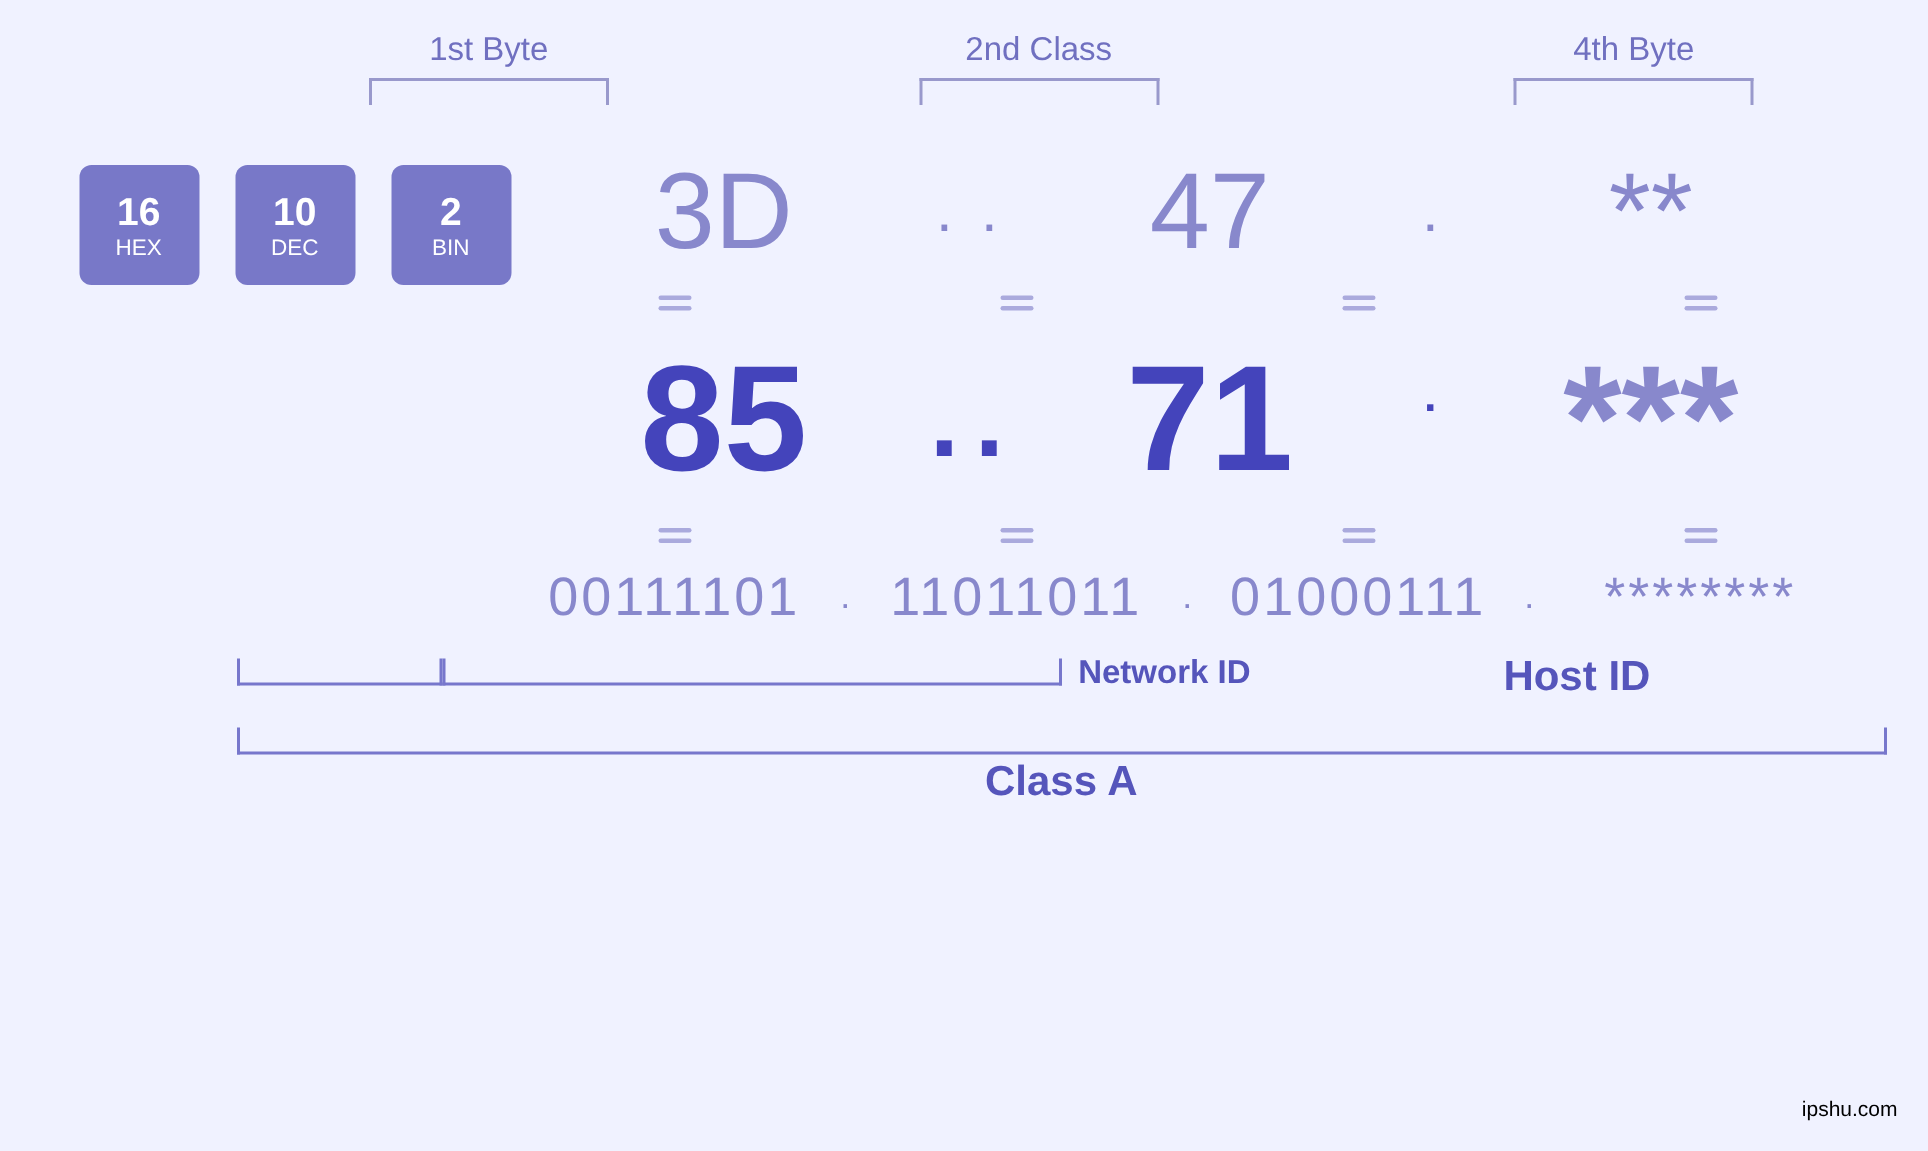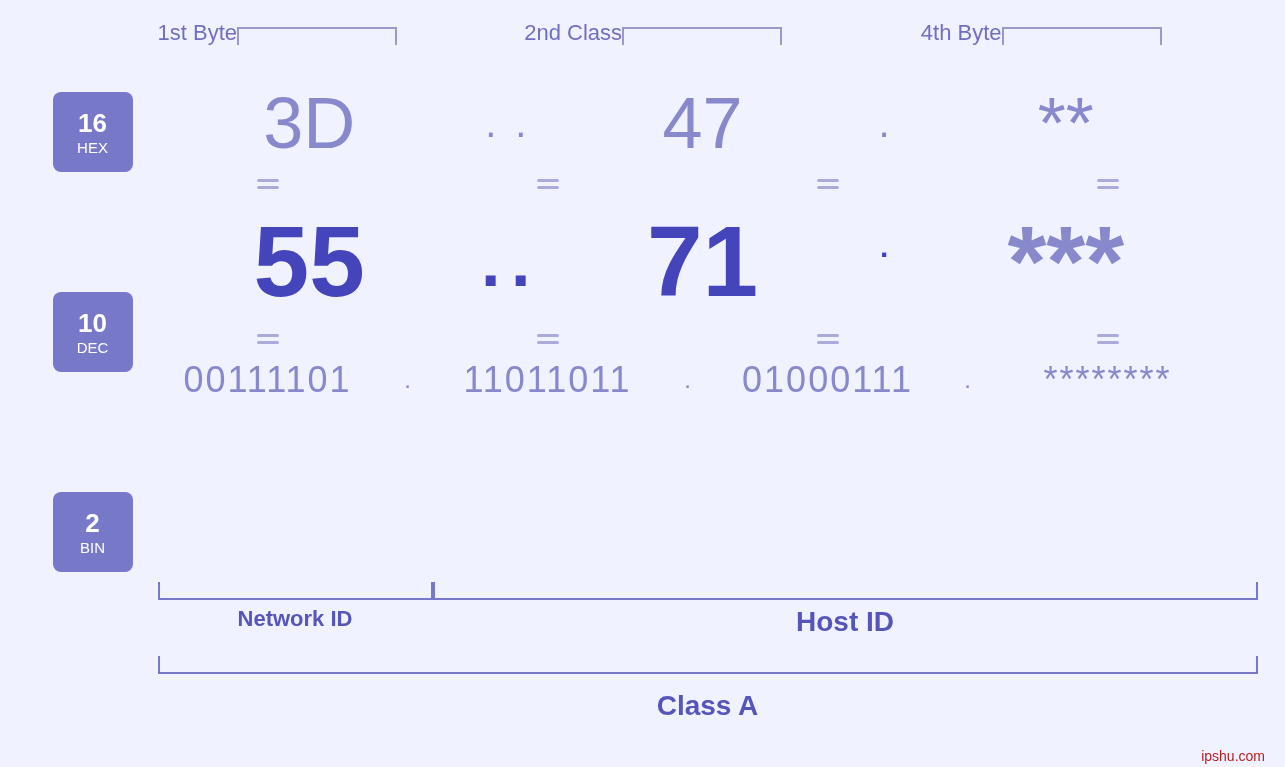--- a/index.html
+++ b/index.html
@@ -31,21 +31,21 @@
     .header-row {
       display: flex;
       align-items: flex-start;
       width: 1100px;
       margin-left: 130px;
       margin-bottom: 10px;
     }
 
     .byte-col {
       display: flex;
-      flex-direction: row;
+      flex-direction: column;
       align-items: center;
       flex: 1;
     }
 
     .byte-label {
       color: #7070c0;
       font-size: 22px;
       margin-bottom: 6px;
     }
 
@@ -61,22 +61,21 @@
     .content-area {
       display: flex;
       width: 1180px;
       align-items: flex-start;
       margin-top: 20px;
     }
 
     
     .labels-col {
       display: flex;
-      flex-direction: column;
-      gap: 0;
+      gap: 12px;
       margin-right: 10px;
       padding-top: 10px;
     }
 
     .badge {
       background: #7878c8;
       color: white;
       border-radius: 8px;
       width: 80px;
       height: 80px;
@@ -200,21 +199,21 @@
     .dot-bin {
       color: #8888cc;
       font-size: 24px;
     }
 
     
     .bottom-section {
       width: 1100px;
       margin-left: 130px;
       display: flex;
-      flex-direction: column;
+      flex-direction: row;
       align-items: center;
       margin-top: 10px;
     }
 
     .bracket-row {
       display: flex;
       width: 100%;
     }
 
     .bracket-network {
@@ -269,29 +268,29 @@
       border-bottom: 2px solid #7777cc;
       border-left: 2px solid #7777cc;
       border-right: 2px solid #7777cc;
     }
 
     .class-label {
       text-align: center;
       color: #5555bb;
       font-size: 28px;
       font-weight: bold;
-      padding-top: 16px;
+      padding-top: 2px;
     }
 
     
     .watermark {
       position: absolute;
-      bottom: 3px;
+      bottom: 20px;
       right: 20px;
-      color: #b91c1c;
+      color: #000000;
       font-size: 14px;
     }
 
     
     .masked {
       color: #8888cc;
     }
   </style>
 </head>
 <body>
@@ -383,21 +382,21 @@
         <div class="equals-cell">
           <div class="equals-sign">
             <div class="eq-line"></div>
             <div class="eq-line"></div>
           </div>
         </div>
       </div>
 
       <div class="data-row">
         <div class="data-cell">
-          <span class="dec-value">55</span>
+          <span class="dec-value">85</span>
         </div>
         <div class="dot-cell">
           <span class="dot-dec">.</span>
         </div>
         <div class="dot-cell">
           <span class="dot-dec">.</span>
         </div>
         <div class="data-cell">
           <span class="dec-value">71</span>
         </div>

